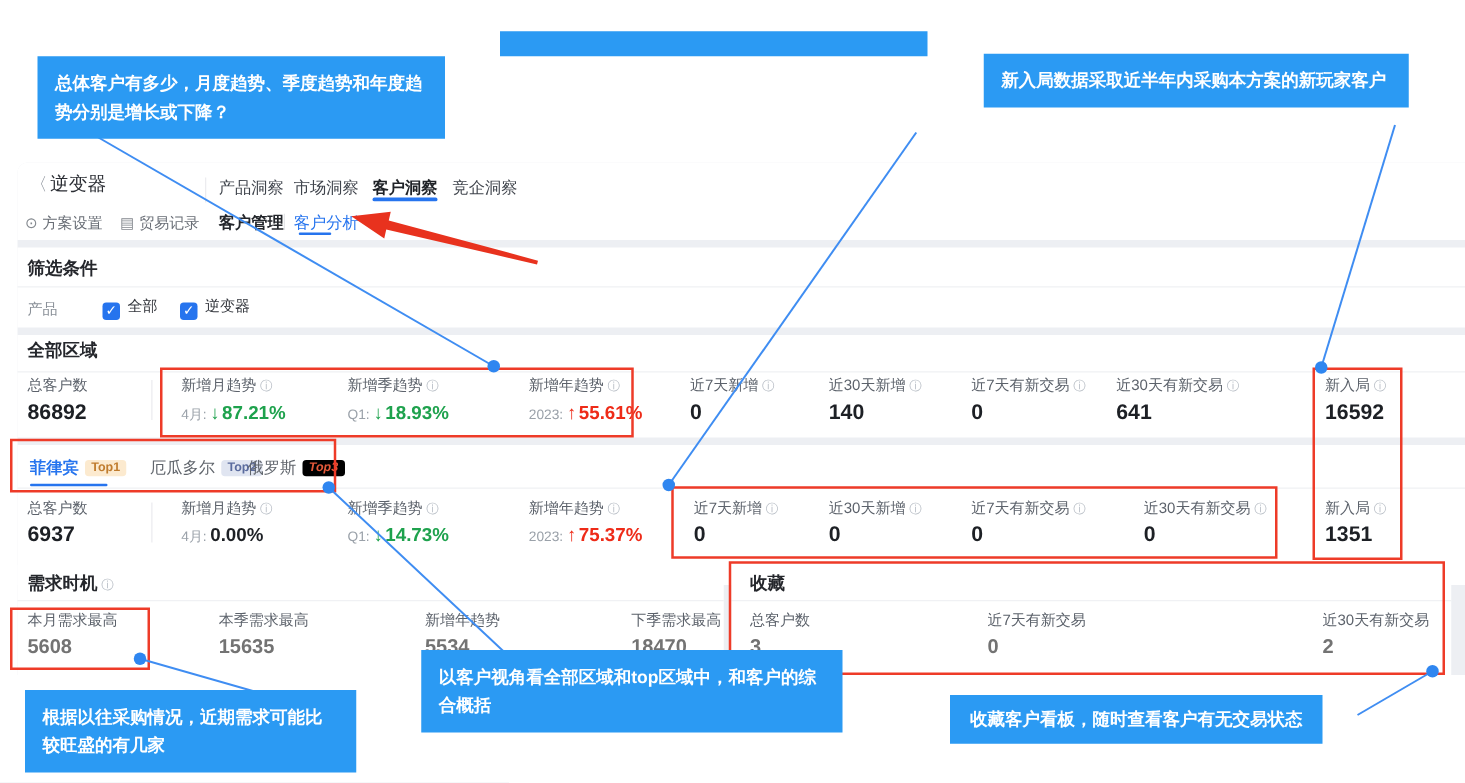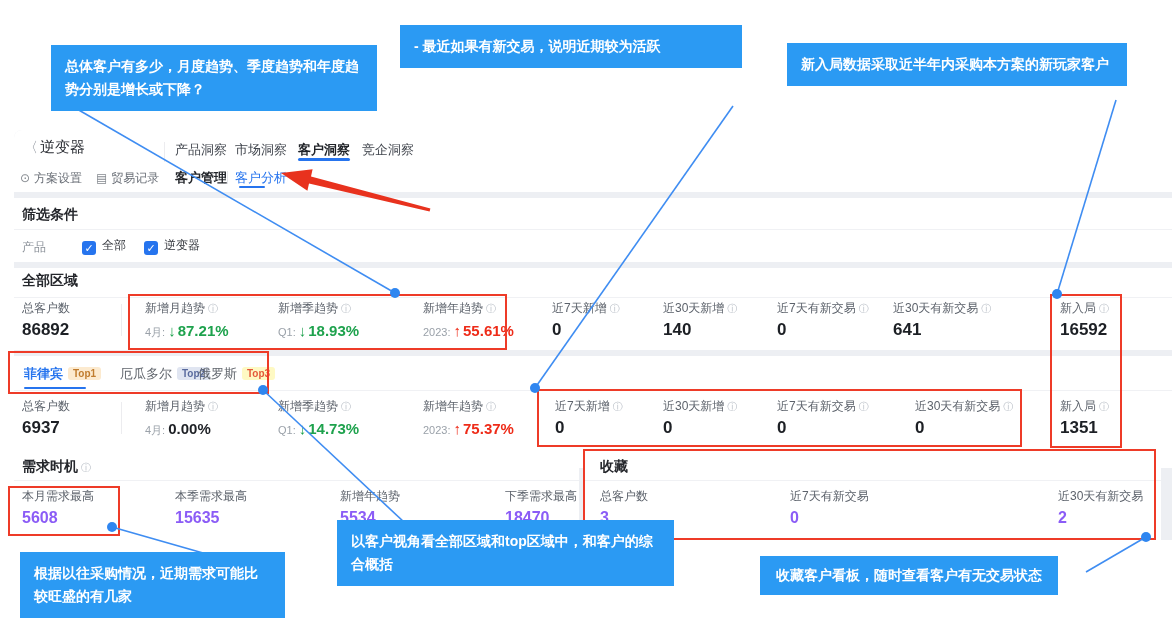--- a/index.html
+++ b/index.html
@@ -43,23 +43,23 @@
   .cbitem { position:absolute; font-size:12px; color:#33363c; white-space:nowrap; cursor:pointer; }
   .cb { display:inline-block; width:14px; height:14px; background:#2674ee; border-radius:3px;
         color:#fff; font-size:11px; line-height:14px; text-align:center; vertical-align:-3px; margin-right:6px; }
 
   
   .ctab { position:absolute; top:9px; font-size:13px; color:#60656c; white-space:nowrap; cursor:pointer; }
   .ctab.active { color:#2674ee; font-weight:bold; }
   .badge { display:inline-block; font-size:10px; font-weight:bold; padding:1px 5px; border-radius:3px; margin-left:5px; vertical-align:1px; }
   .b1 { background:#fceacf; color:#c07c2e; }
   .b2 { background:#e0e5f1; color:#5a6b9e; }
-  .b3 { background:#fef9c3; color:#e4593a; }
-
-  .dval { font-size:16px; font-weight:bold; color:#8b5cf6; margin-top:4px; }
+  .b3 { background:#000000; color:#e4593a;font-style:italic; }
+
+  .dval { font-size:16px; font-weight:bold; color:#737373; margin-top:4px; }
 
   
   .redrect { position:absolute; border:2px solid #ee3b28; z-index:40; pointer-events:none; }
   .note { position:absolute; background:#2b9af3; color:#ffffff; font-size:14px; font-weight:600;
           line-height:1.64; padding:10px 14px; box-sizing:border-box; z-index:50; }
   #overlay-svg { position:absolute; left:0; top:0; z-index:45; pointer-events:none; }
 </style>
 </head>
 <body>
 
@@ -242,20 +242,19 @@
     <circle cx="395" cy="293" r="5"></circle>
     <circle cx="535" cy="388" r="5"></circle>
     <circle cx="1057" cy="294" r="5"></circle>
     <circle cx="112" cy="527" r="5"></circle>
     <circle cx="263" cy="390" r="5"></circle>
     <circle cx="1146" cy="537" r="5"></circle>
   </g>
   <polygon fill="#e8321e" points="281,173 312.6,169.3 311,176.4 430.4,208.5 429.6,211.5 309,183.6 307.4,190.7"></polygon>
 </svg>
 
-<div class="note" style="left:30px;top:45px;width:326px;margin-left:21px;">总体客户有多少，月度趋势、季度趋势和年度趋势分别是增长或下降？</div>
+<div class="note" style="left:30px;top:45px;width:326px;">总体客户有多少，月度趋势、季度趋势和年度趋势分别是增长或下降？</div>
 <div class="note" style="left:400px;top:25px;width:342px;">
-  <div>- 最近如果有新交易，说明近期较为活跃</div>
 </div>
 <div class="note" style="left:787px;top:43px;width:340px;">新入局数据采取近半年内采购本方案的新玩家客户</div>
 <div class="note" style="left:20px;top:552px;width:265px;">根据以往采购情况，近期需求可能比较旺盛的有几家</div>
 <div class="note" style="left:337px;top:520px;width:337px;">以客户视角看全部区域和top区域中，和客户的综合概括</div>
 <div class="note" style="left:760px;top:556px;white-space:nowrap;padding:8px 16px;">收藏客户看板，随时查看客户有无交易状态</div>
 
 </body></html>

